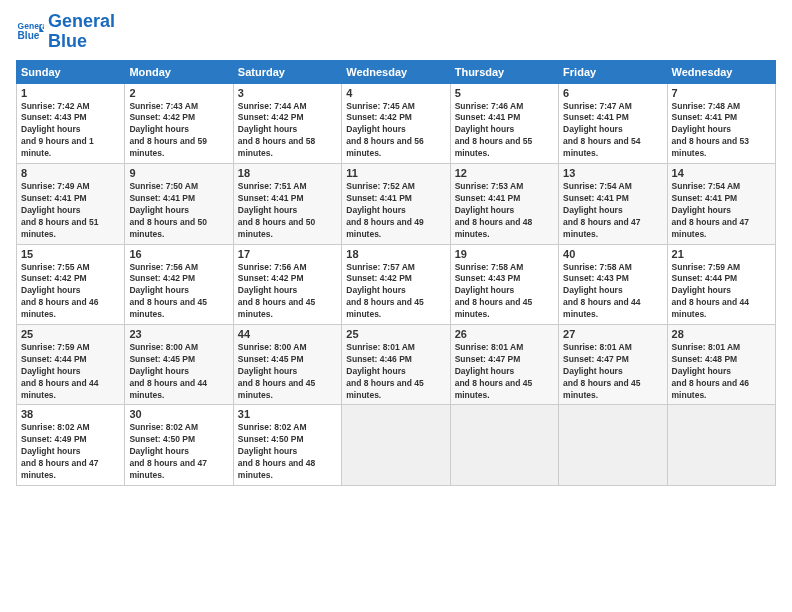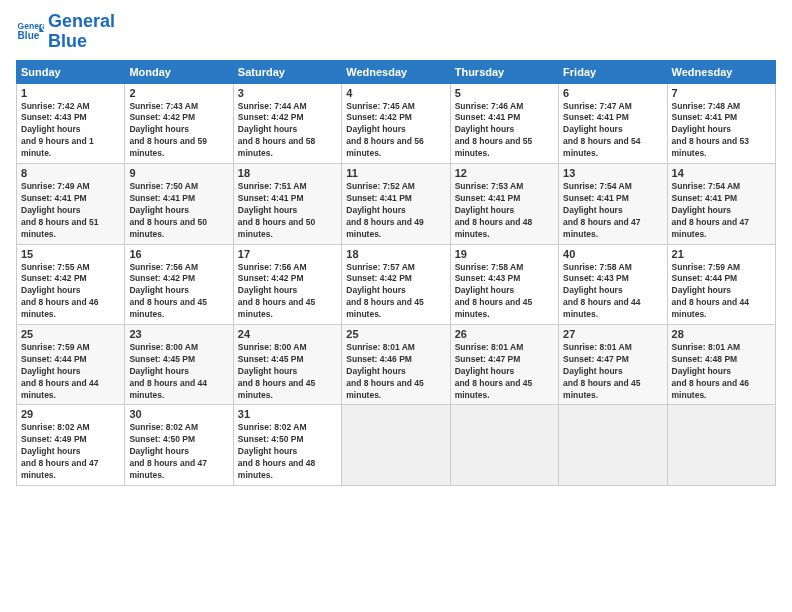--- a/index.html
+++ b/index.html
@@ -341,21 +341,21 @@
           <td>
         <span class="day-num">23</span>
         <div class="day-info">
           Sunrise: 8:00 AM<br>
           Sunset: 4:45 PM<br>
           Daylight hours<br>
           and 8 hours and 44 minutes.
         </div>
       </td>
           <td>
-        <span class="day-num">24</span>
+        <span class="day-num">44</span>
         <div class="day-info">
           Sunrise: 8:00 AM<br>
           Sunset: 4:45 PM<br>
           Daylight hours<br>
           and 8 hours and 45 minutes.
         </div>
       </td>
           <td>
         <span class="day-num">25</span>
         <div class="day-info">
@@ -388,21 +388,21 @@
         <div class="day-info">
           Sunrise: 8:01 AM<br>
           Sunset: 4:48 PM<br>
           Daylight hours<br>
           and 8 hours and 46 minutes.
         </div>
       </td>
         </tr>
         <tr>
           <td>
-        <span class="day-num">29</span>
+        <span class="day-num">38</span>
         <div class="day-info">
           Sunrise: 8:02 AM<br>
           Sunset: 4:49 PM<br>
           Daylight hours<br>
           and 8 hours and 47 minutes.
         </div>
       </td>
           <td>
         <span class="day-num">30</span>
         <div class="day-info">

